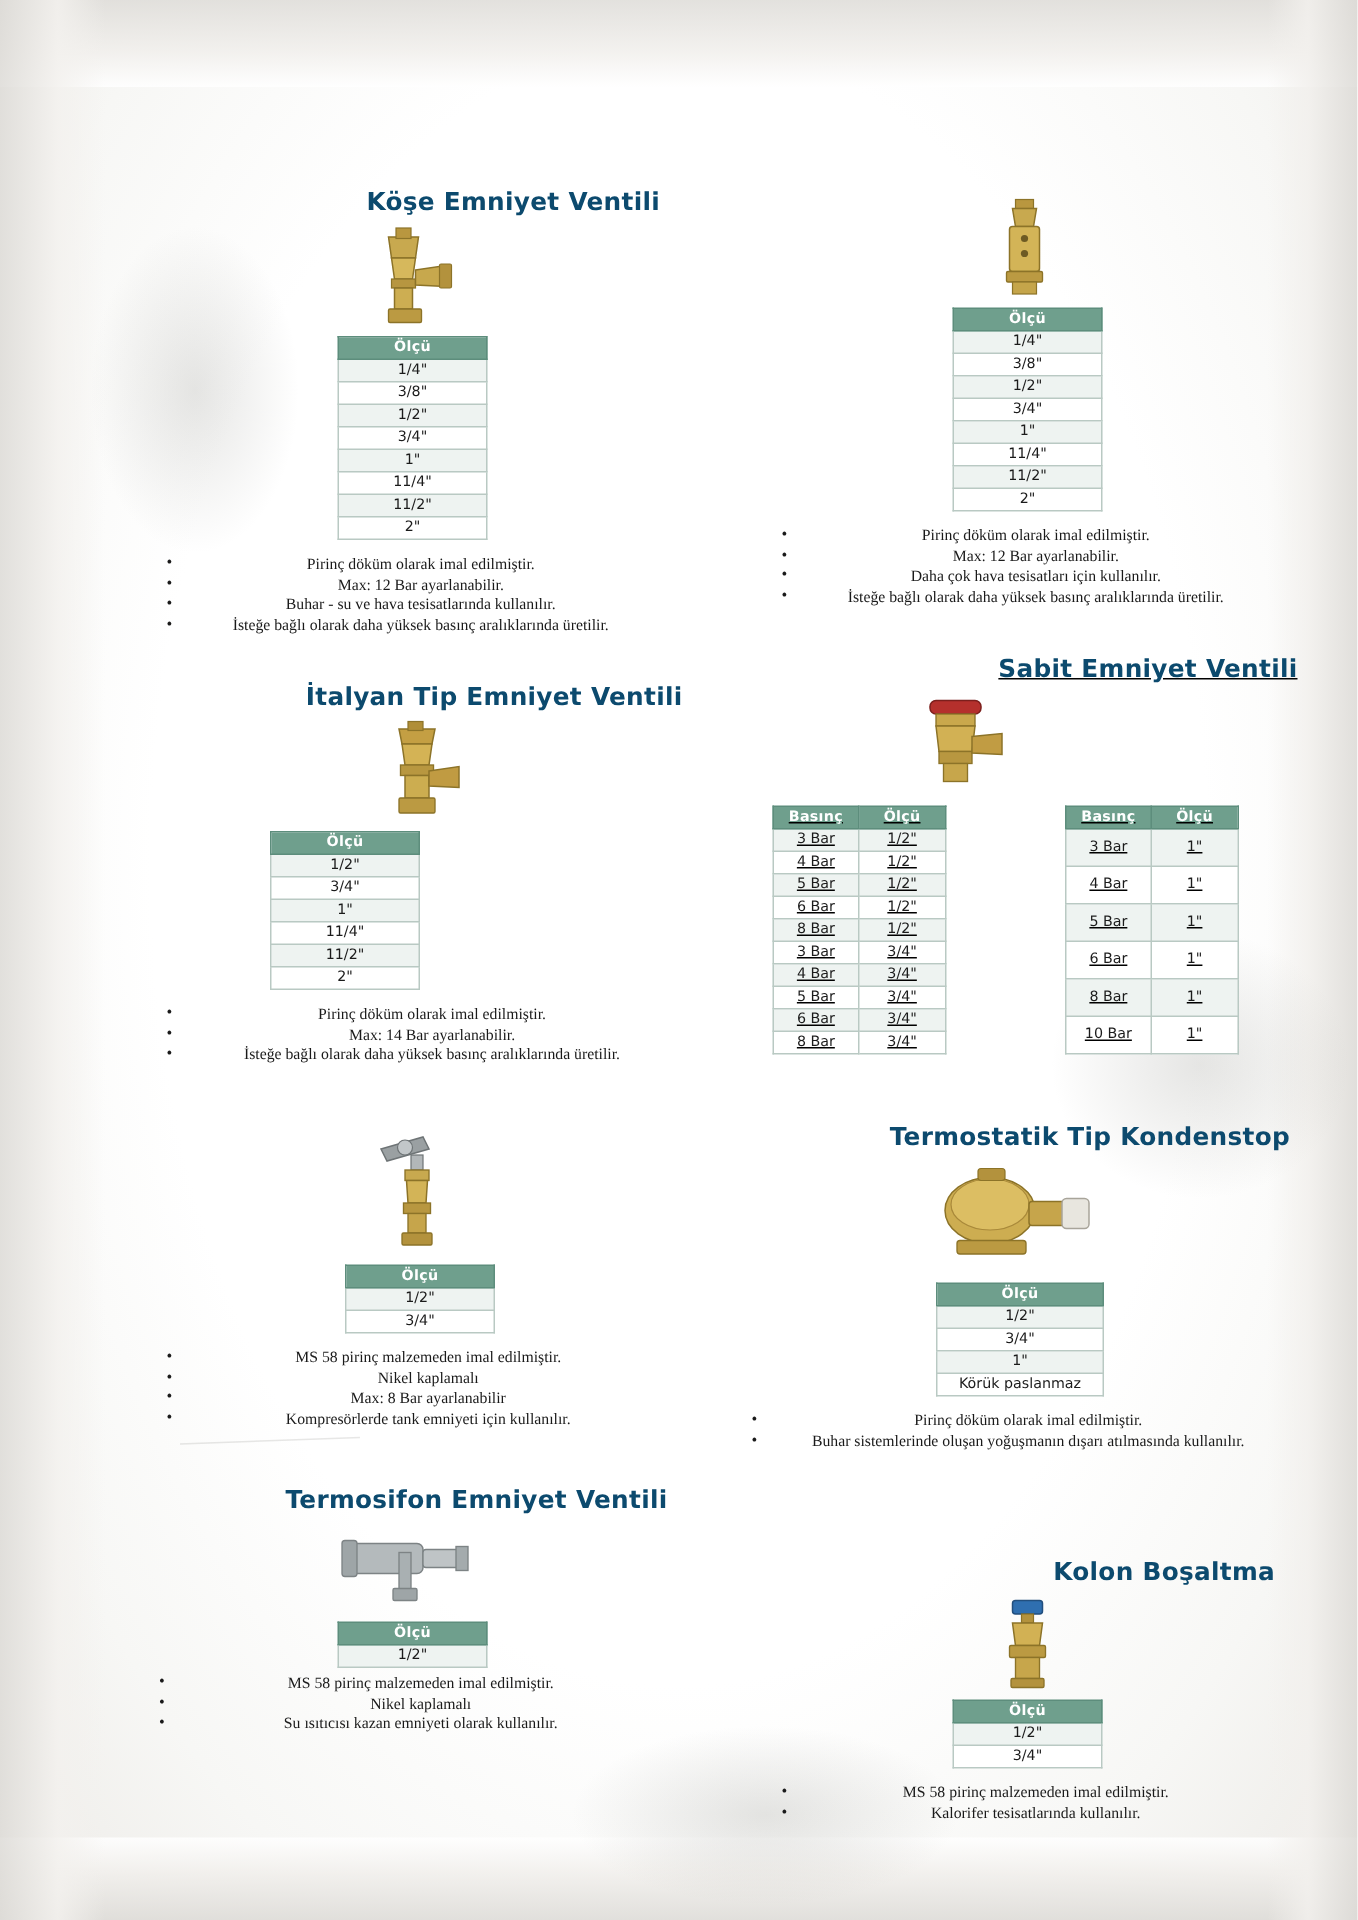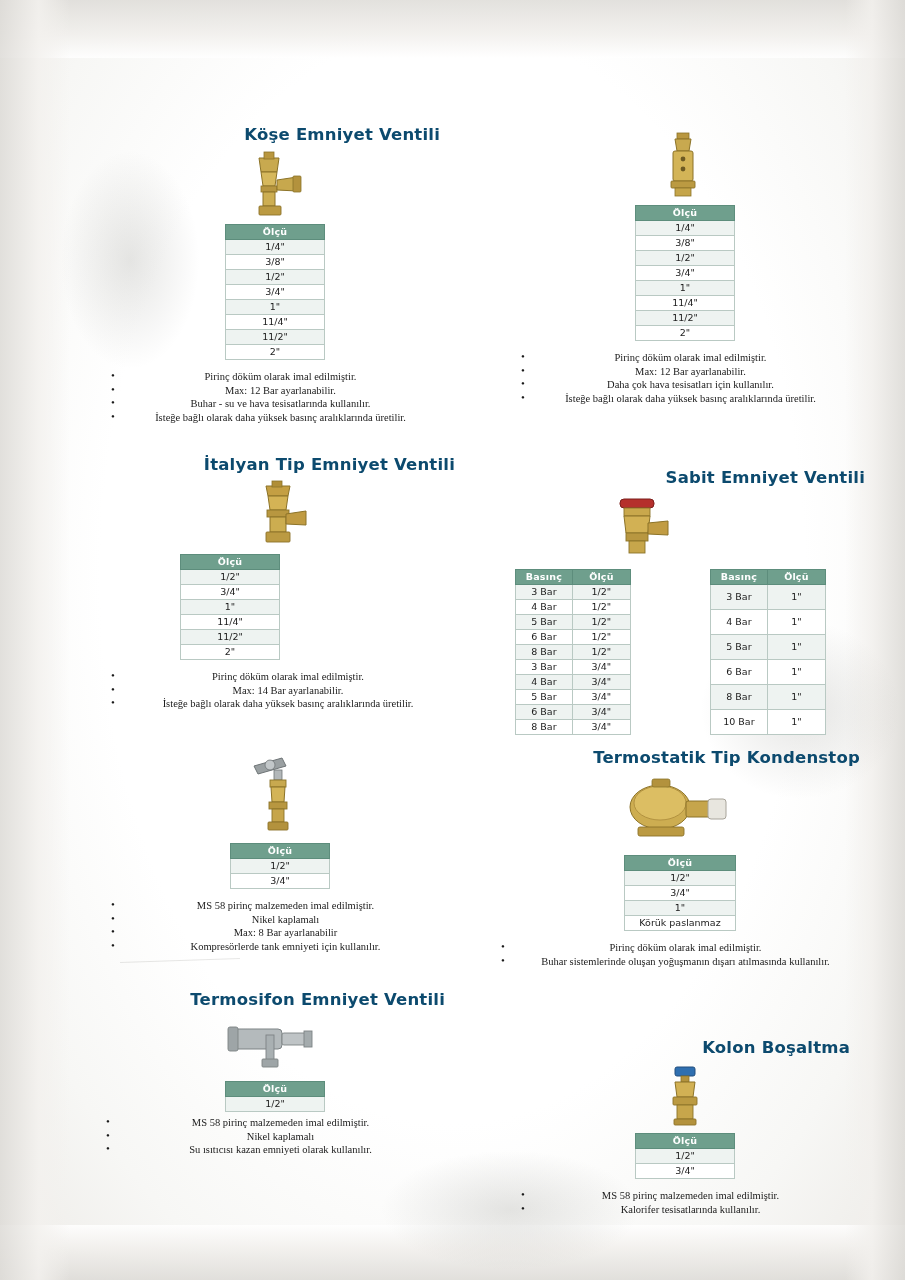--- a/index.html
+++ b/index.html
@@ -280,21 +280,21 @@
       </table>
     </div>
 
     <ul class="notes" style="margin-left:5px;">
         <li>Pirinç döküm olarak imal edilmiştir.</li>
         <li>Max: 14 Bar ayarlanabilir.</li>
         <li>İsteğe bağlı olarak daha yüksek basınç aralıklarında üretilir.</li>
       </ul>
   </div>
 
-  <div class="block" style="left:465px;top:468px;width:400px;">
+  <div class="block" style="left:465px;top:436px;width:400px;text-decoration:underline;">
     <h2 class="title" style="margin-left:-20px;">Sabit Emniyet Ventili</h2>
 
     <svg class="product-img" width="120" height="72" viewBox="0 0 120 72" style="margin-left:115px;">
       <g>
         <rect x="40" y="6" width="34" height="9" rx="4" fill="#b5302c" stroke="#7c1f1c" stroke-width="1"></rect>
         <rect x="44" y="15" width="26" height="8" fill="#c9a84c" stroke="#8c7328" stroke-width="0.9"></rect>
         <path d="M44 23 L70 23 L68 40 L46 40 Z" fill="#d2b154" stroke="#8c7328" stroke-width="1"></path>
         <rect x="46" y="40" width="22" height="8" fill="#b89740" stroke="#8c7328" stroke-width="0.9"></rect>
         <rect x="49" y="48" width="16" height="12" fill="#c7a64b" stroke="#8c7328" stroke-width="0.9"></rect>
         <path d="M68 30 L88 28 L88 42 L68 41 Z" fill="#c19c43" stroke="#8c7328" stroke-width="1"></path>

